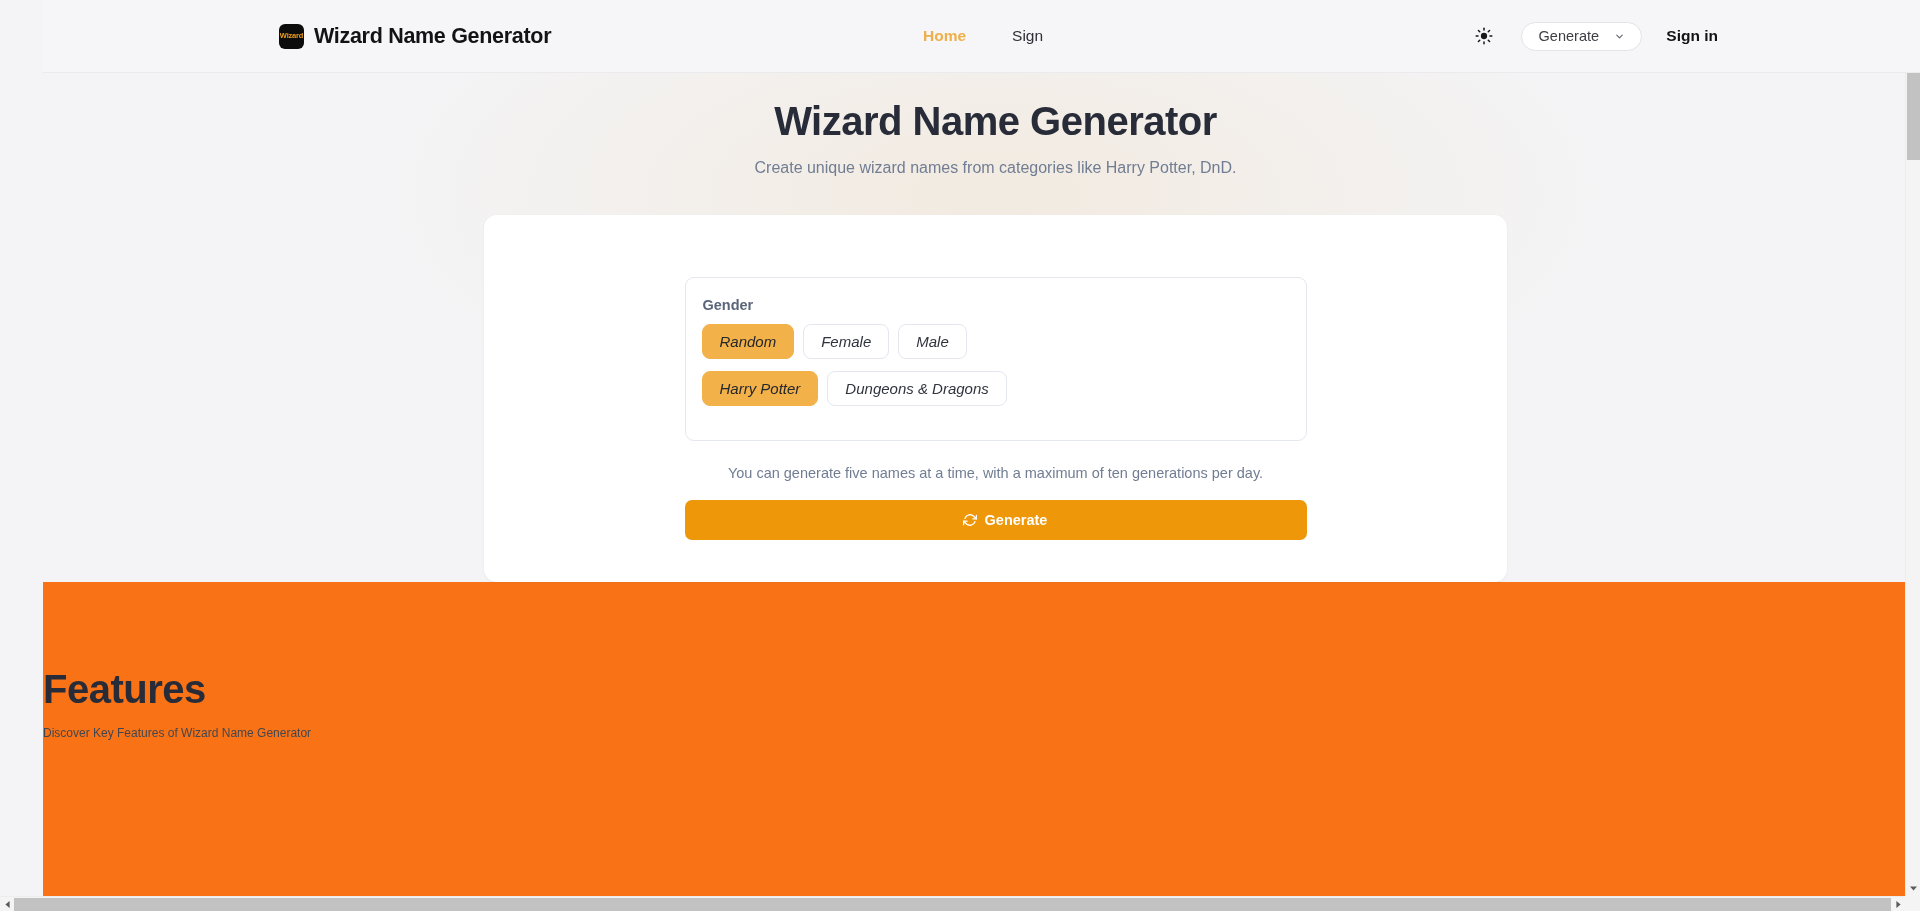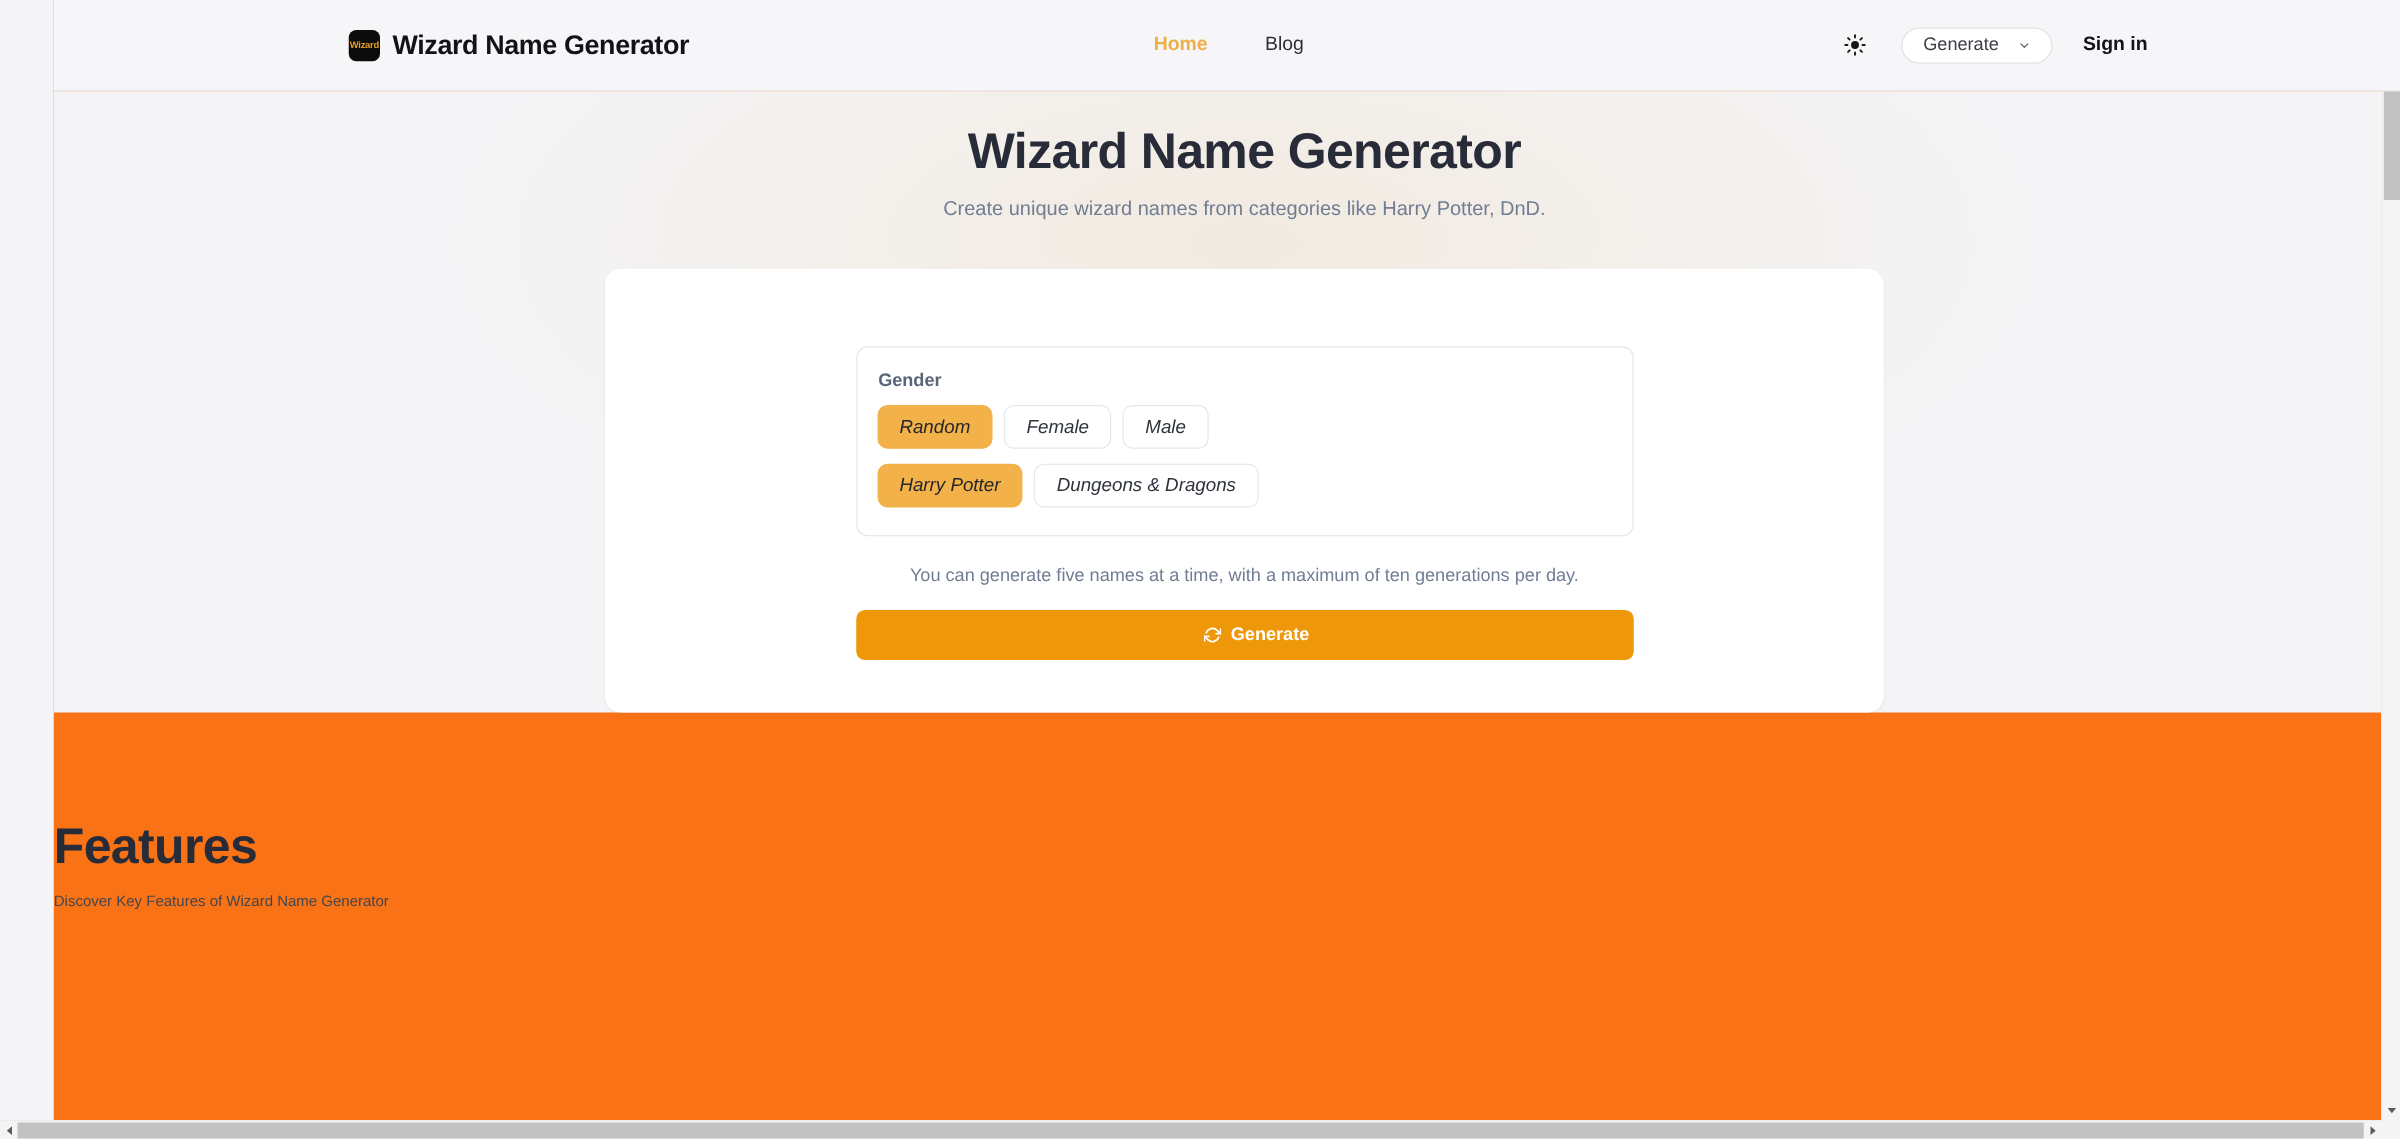--- a/index.html
+++ b/index.html
@@ -158,21 +158,21 @@
     border-radius: 13px;
     box-shadow: 0 1px 3px rgba(16,24,40,0.05);
     padding: 62px 0 42px;
   }
 
   .options-box {
     width: 622px;
     margin: 0 auto;
     border: 1px solid #e4e7ee;
     border-radius: 9px;
-    padding: 19px 16px 22px;
+    padding: 19px 16px 34px;
   }
 
   .field-label {
     font-size: 14.5px;
     font-weight: 700;
     color: #5a6579;
     margin-left: 1px;
   }
 
   .chip-row {
@@ -311,21 +311,21 @@
 
       <div class="brand">
         <div class="brand-logo">
           <span>Wizard</span>
         </div>
         <div class="brand-name">Wizard Name Generator</div>
       </div>
 
       <div class="nav">
         <a href="#" class="active">Home</a>
-        <a href="#" class="plain">Blog</a>
+        <a href="#" class="plain">Sign</a>
       </div>
 
       <div class="header-right">
 
         <div class="theme-toggle">
           <svg width="18" height="18" viewBox="0 0 24 24">
             <circle cx="12" cy="12" r="4.2" fill="#171717"></circle>
             <g stroke="#171717" stroke-width="2" stroke-linecap="round">
               <line x1="12" y1="1.6" x2="12" y2="4"></line>
               <line x1="12" y1="20" x2="12" y2="22.4"></line>

